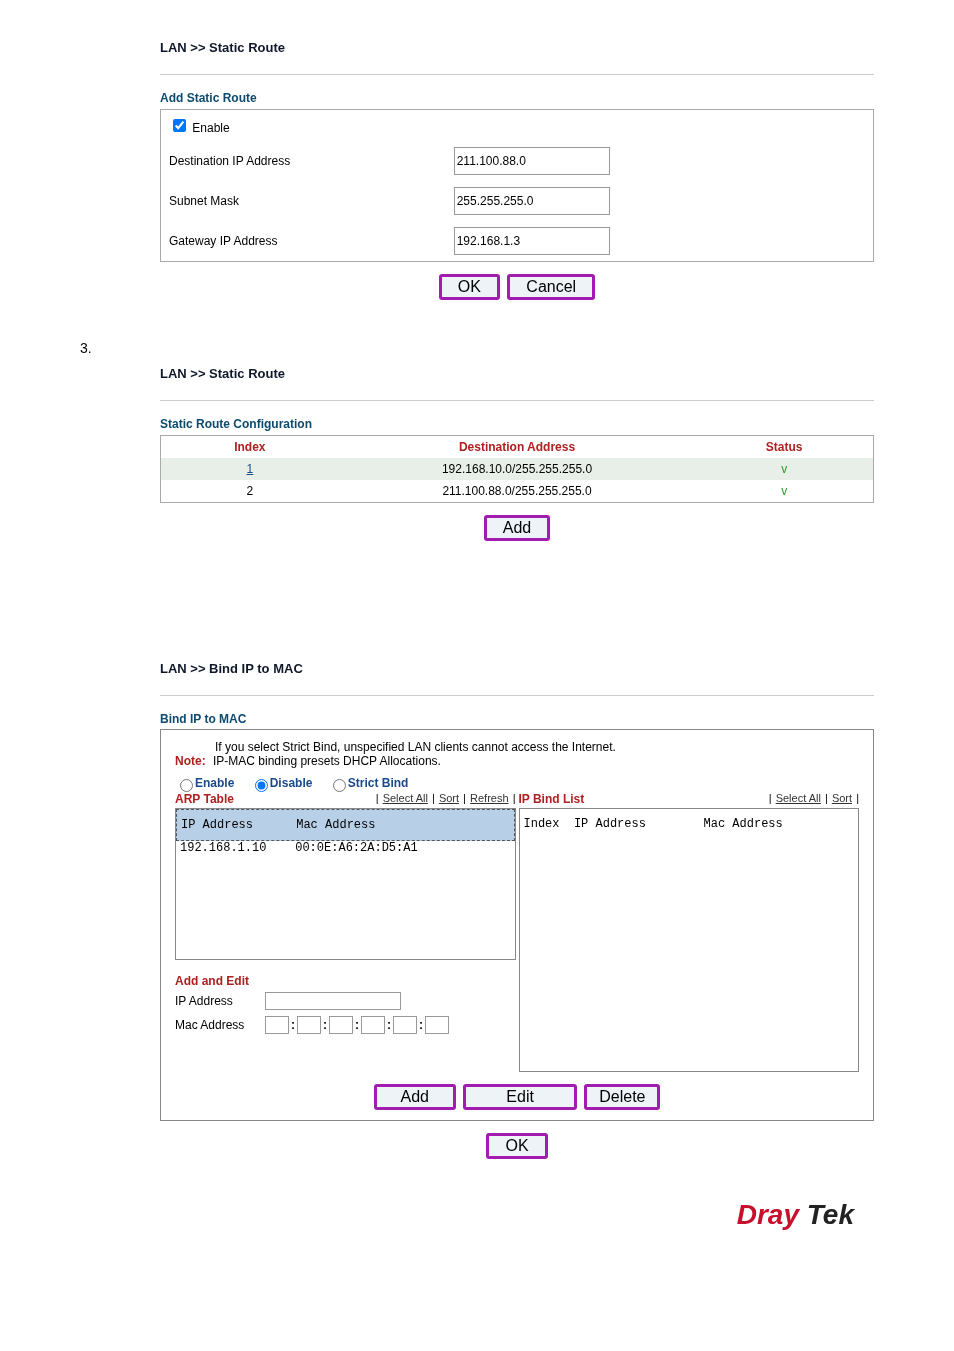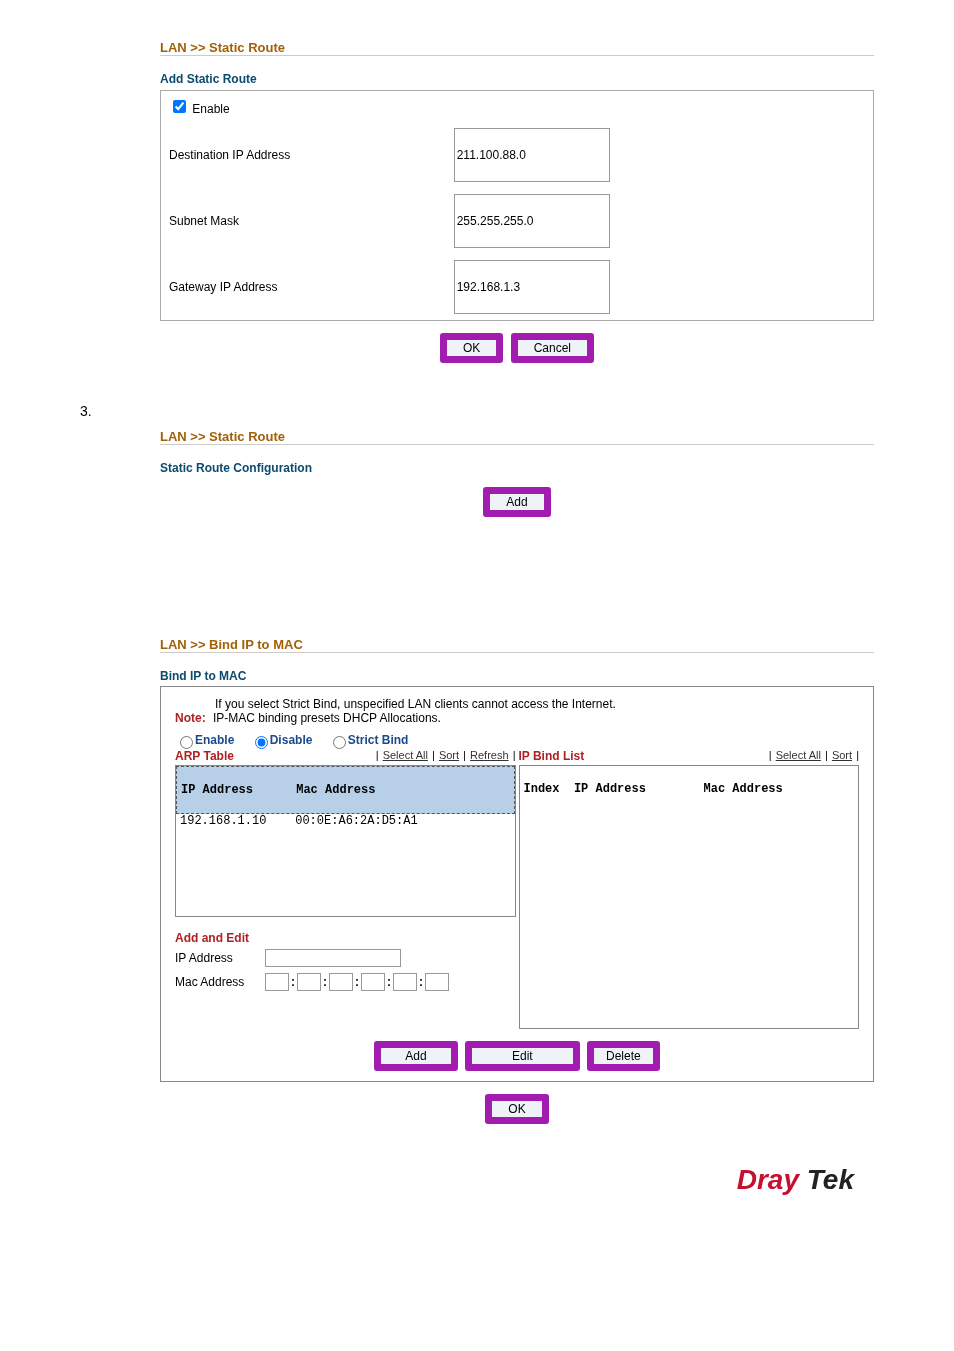--- a/index.html
+++ b/index.html
@@ -10,24 +10,24 @@
     background: #fff;
     width: 954px;
   }
   .page {
     padding: 40px 60px;
   }
   .section {
     margin-bottom: 40px;
   }
   .breadcrumb {
-    color: #a16207;
+    color: #0f172a;
     font-weight: bold;
     font-size: 13px;
-    padding-bottom: 0;
+    padding-bottom: 19px;
     border-bottom: 1px solid #ccc;
     margin-bottom: 16px;
   }
   .subhead {
     color: #0c4a6e;
     font-weight: bold;
     font-size: 12px;
     margin-bottom: 4px;
   }
   .form-table {
@@ -35,31 +35,31 @@
     border: 1px solid #aaa;
     border-collapse: collapse;
   }
   .form-table td {
     padding: 6px 8px;
     font-size: 12px;
   }
   .form-table input[type="text"] {
     width: 150px;
     font-size: 12px;
-    padding: 19px 2px;
+    padding: 6px 2px;
     border: 1px solid #999;
   }
   .btn-row {
     text-align: center;
     margin-top: 12px;
   }
   .btn {
-    font-size: 12px;
+    font-size: 16px;
     padding: 1px 16px;
-    border: 7px solid #a21caf;
+    border: 3px solid #a21caf;
     background: #eef3f8;
     border-radius: 3px;
     cursor: pointer;
     margin: 0 2px;
   }
   .step-num {
     font-size: 14px;
     margin: 20px 0 10px 0;
   }
   .route-table {
@@ -142,23 +142,22 @@
   }
   .listbox {
     border: 1px solid #888;
     height: 150px;
     font-family: "Courier New", monospace;
     font-size: 12px;
     overflow: auto;
     padding: 0;
   }
   .listbox .header-row {
-    padding: 16px 4px;
+    padding: 8px 4px;
     white-space: pre;
-    font-weight: bold;
   }
   .listbox .data-row {
     padding: 0 4px;
     white-space: pre;
   }
   .listbox .selected {
     background: #b8cfe8;
     border: 1px dashed #555;
   }
   .add-edit {
@@ -239,20 +238,39 @@
       <button class="btn">OK</button>
       <button class="btn">Cancel</button>
     </div>
   </div>
 
   <div class="step-num" style="margin-left:20px;">3.</div>
 
   <div class="section" style="margin-left:100px; margin-right:20px;">
     <div class="breadcrumb">LAN &gt;&gt; Static Route</div>
     <div class="subhead">Static Route Configuration</div>
+    <table class="route-table">
+      <tbody>
+          <tr>
+        <th style="width:25%">Index</th>
+        <th style="width:50%">Destination Address</th>
+        <th style="width:25%">Status</th>
+      </tr>
+      <tr class="alt">
+        <td><a href="#">1</a></td>
+        <td>192.168.10.0/255.255.255.0</td>
+        <td class="check-green">v</td>
+      </tr>
+      <tr>
+        <td>2</td>
+        <td>211.100.88.0/255.255.255.0</td>
+        <td class="check-green">v</td>
+      </tr>
+    </tbody>
+      </table>
     <div class="btn-row">
       <button class="btn">Add</button>
     </div>
   </div>
 
   <div class="section bind-section" style="margin-left:100px; margin-right:20px;">
     <div class="breadcrumb">LAN &gt;&gt; Bind IP to MAC</div>
     <div class="subhead" style="margin-bottom:3px;">Bind IP to MAC</div>
 
     <div class="bind-box">

